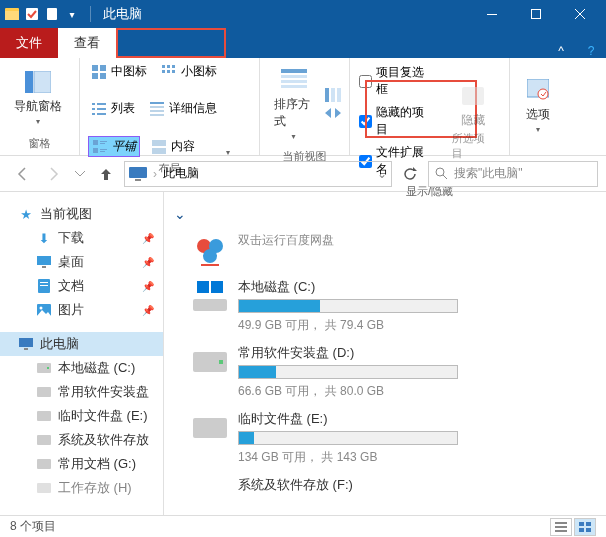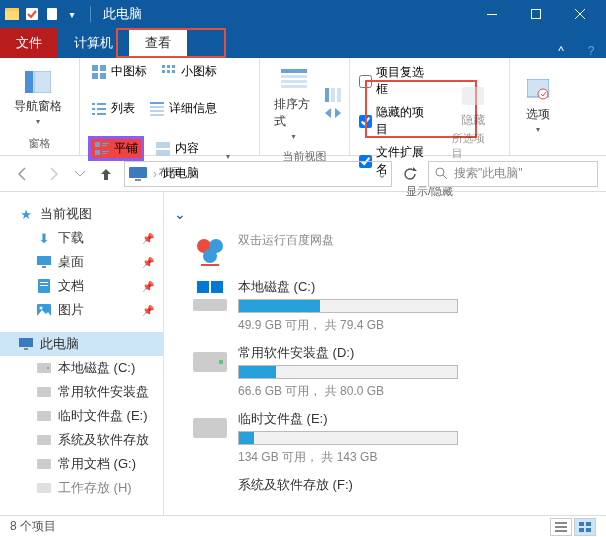--- a/index.html
+++ b/index.html
@@ -28,21 +28,21 @@
 .ribbon-content { flex: 1; display: flex; align-items: center; padding: 4px 8px; gap: 6px; }
 .ribbon-label { text-align: center; font-size: 11px; color: #666; padding-bottom: 4px; }
 .big-btn { display: flex; flex-direction: column; align-items: center; gap: 2px; padding: 4px 6px; }
 .big-btn .icon { width: 28px; height: 28px; display: flex; align-items: center; justify-content: center; }
 .big-btn .label { font-size: 12px; color: #333; }
 .small-caret { font-size: 8px; color: #666; }
 
 .layout-grid { display: flex; flex-direction: column; gap: 18px; }
 .layout-row { display: flex; gap: 8px; align-items: center; }
 .layout-opt { display: flex; align-items: center; gap: 4px; font-size: 12px; padding: 1px 3px; }
-.layout-opt.sel { background: #ef4444; border: 3px solid #8b5cf6; }
+.layout-opt.sel { background: #7dd3fc; border: 1px solid #8b5cf6; font-style: italic; }
 .layout-icon { width: 16px; height: 16px; display: flex; align-items: center; justify-content: center; }
 
 .check-row { display: flex; align-items: center; gap: 4px; font-size: 12px; padding: 2px 1px; }
 .check-row input { width: 13px; height: 13px; }
 
 .navbar { height: 36px; border-bottom: 1px solid #ddd; display: flex; align-items: center; padding: 0 8px; gap: 4px; }
 .nav-btn { width: 28px; height: 28px; display: flex; align-items: center; justify-content: center; color: #888; }
 .nav-btn.enabled { color: #333; }
 .addrbar { flex: 1; height: 26px; border: 1px solid #ccc; display: flex; align-items: center; padding: 0 4px; gap: 6px; }
 .addrbar .monitor-icon { width: 18px; height: 14px; }
@@ -115,21 +115,20 @@
     <div class="winbtn close">
         <svg width="10" height="10">
           <path d="M0 0 L10 10 M10 0 L0 10" stroke="#fff" stroke-width="1"></path>
         </svg>
       </div>
   </div>
 </div>
 
 <div class="tabs">
   <div class="tab file">文件</div>
-  <div class="tab">计算机</div>
   <div class="tab active">查看</div>
   <div class="spacer"></div>
   <div class="help">^</div>
   <div class="help" style="color:#3cb4ff">?</div>
 </div>
 
 <div class="red-box" style="left:116px; top:28px; width:110px; height:30px;"></div>
 <div class="red-box" style="left:365px; top:80px; width:112px; height:58px;"></div>
 
 <div class="ribbon">

